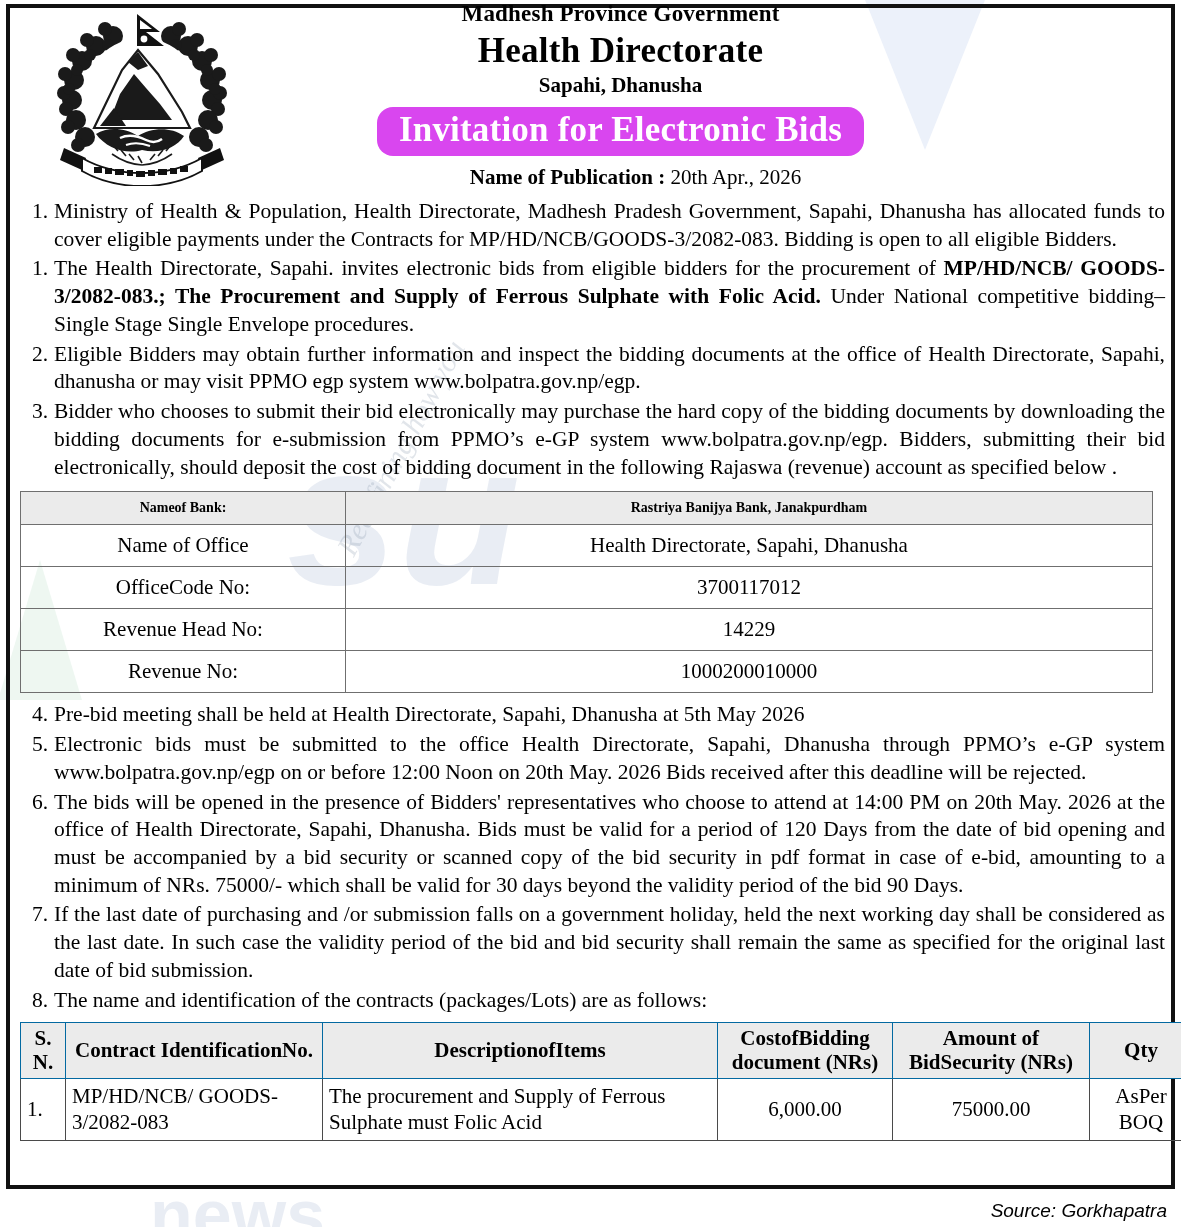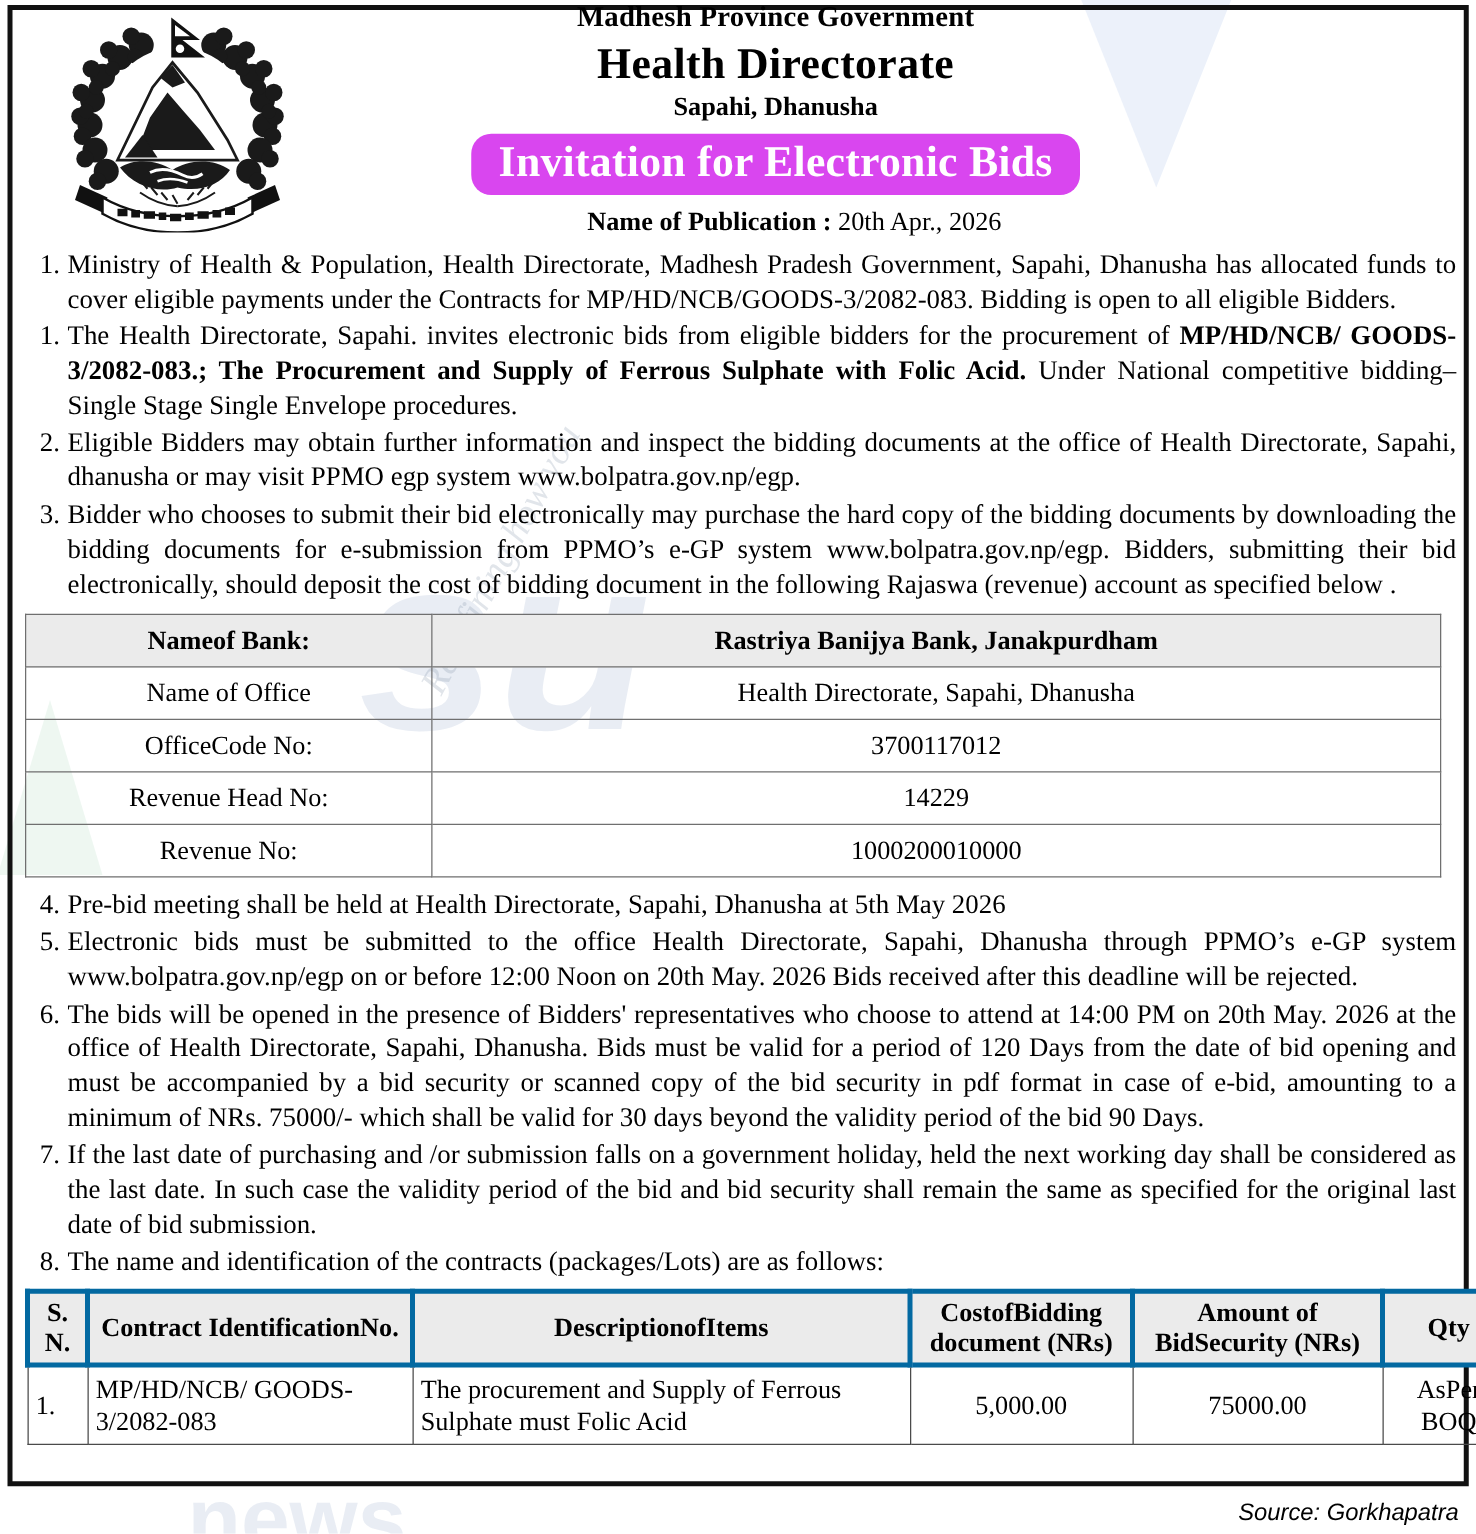--- a/index.html
+++ b/index.html
@@ -157,35 +157,35 @@
     border: 1px solid #6f6f6f;
     padding: 8px 6px;
     text-align: center;
     vertical-align: middle;
     font-size: 21px;
     font-weight: normal;
   }
   table.bank-tbl tr.head td {
     background: #ebebeb;
     font-weight: bold;
-    font-size: 21px;
+    font-size: 14px;
     margin-top: 24px;
   }
   table.bank-tbl td.label { width: 312px; }
 
   
   table.contract-tbl {
     border-collapse: collapse;
     width: 1135px;
     margin: 8px 0 0 4px;
     table-layout: fixed;
   }
   table.contract-tbl th {
     background: #ebebeb;
-    border: 4px solid #0369a1;
+    border: 1px solid #0369a1;
     font-weight: bold;
     font-size: 21px;
     line-height: 1.12;
     text-align: center;
     vertical-align: middle;
     padding: 4px 3px;
   }
   table.contract-tbl td {
     border: 1px solid #4a4a4a;
     font-size: 21px;
@@ -394,21 +394,21 @@
           <th class="c-cost">CostofBidding document (NRs)</th>
           <th class="c-bs">Amount of BidSecurity (NRs)</th>
           <th class="c-qty">Qty</th>
         </tr>
       </thead>
       <tbody>
           <tr>
             <td class="c-sn">1.</td>
             <td class="c-cid">MP/HD/NCB/ GOODS-3/2082-083</td>
             <td class="c-desc">The procurement and Supply of Ferrous Sulphate must Folic Acid</td>
-            <td class="c-cost">5,000.00</td>
+            <td class="c-cost">6,000.00</td>
             <td class="c-bs">75000.00</td>
             <td class="c-qty">AsPer BOQ</td>
           </tr>
         </tbody>
     </table>
 
   </div>
 
   <div class="source">Source: Gorkhapatra</div>
 </div>

